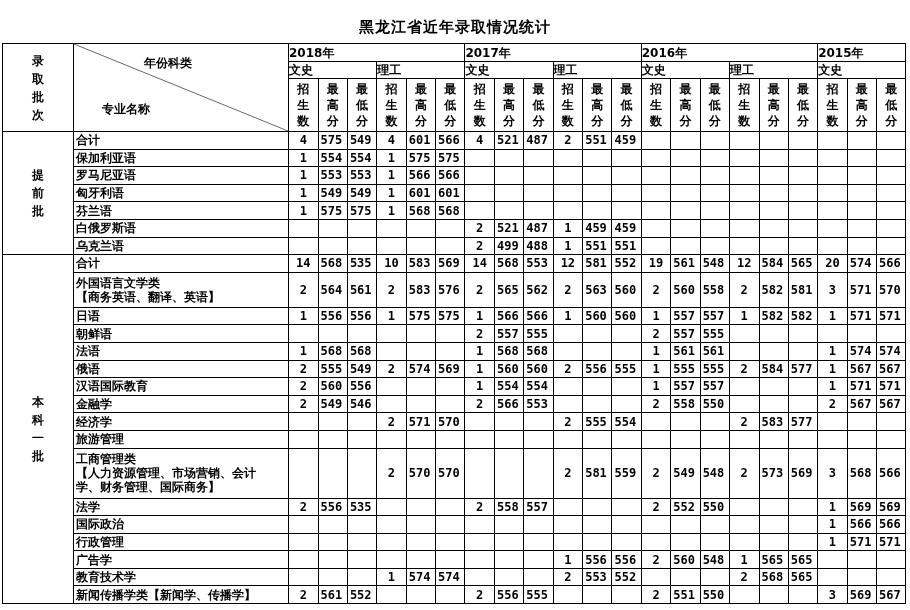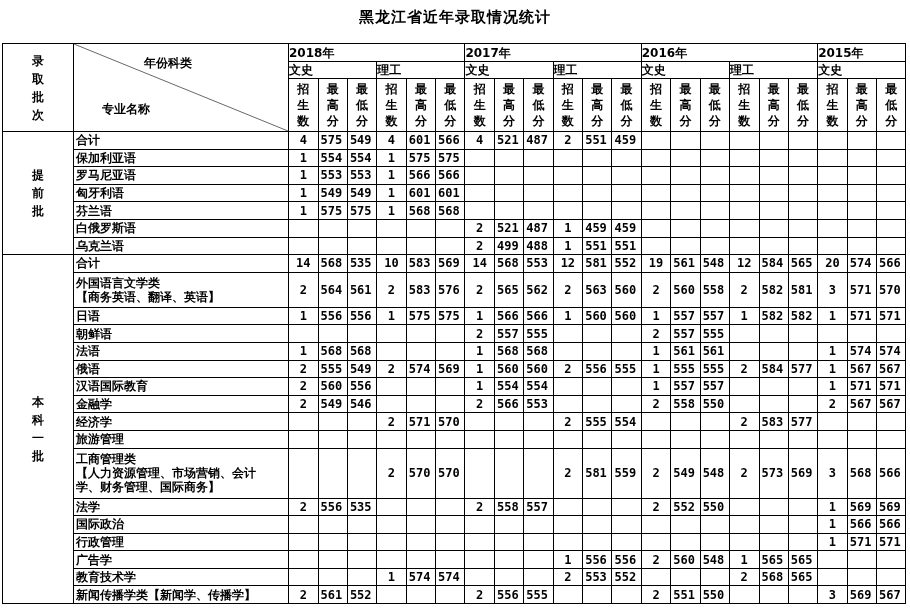--- a/index.html
+++ b/index.html
@@ -1,18 +1,18 @@
 <!DOCTYPE html>
 <html><head>
 <meta charset="utf-8">
 <style>
   html, body { margin:0; padding:0; background:#ffffff; }
   body { width:910px; height:610px; position:relative; overflow:hidden;
          font-family:"DejaVu Sans", "Liberation Sans", sans-serif; color:#000; }
-  .title { position:absolute; left:0; top:8px; width:910px; text-align:center;
+  .title { position:absolute; left:0; top:18px; width:910px; text-align:center;
            font-size:15px; font-weight:bold; letter-spacing:1px; }
   table.stats { position:absolute; left:2px; top:43px; border-collapse:collapse;
                 table-layout:fixed; width:898px; }
   table.stats td { border:1px solid #000; padding:0; font-size:12px; font-weight:bold;
                    line-height:14px; overflow:hidden; white-space:nowrap; }
   .c-batch { text-align:center; vertical-align:middle; }
   .c-major { text-align:left; padding-left:2px !important; white-space:normal !important; }
   .c-num { text-align:center; font-family:"DejaVu Sans Mono", "Liberation Mono", monospace;
            font-size:12px; letter-spacing:0px; }
   .c-score { text-align:left; padding-left:2px !important; }

